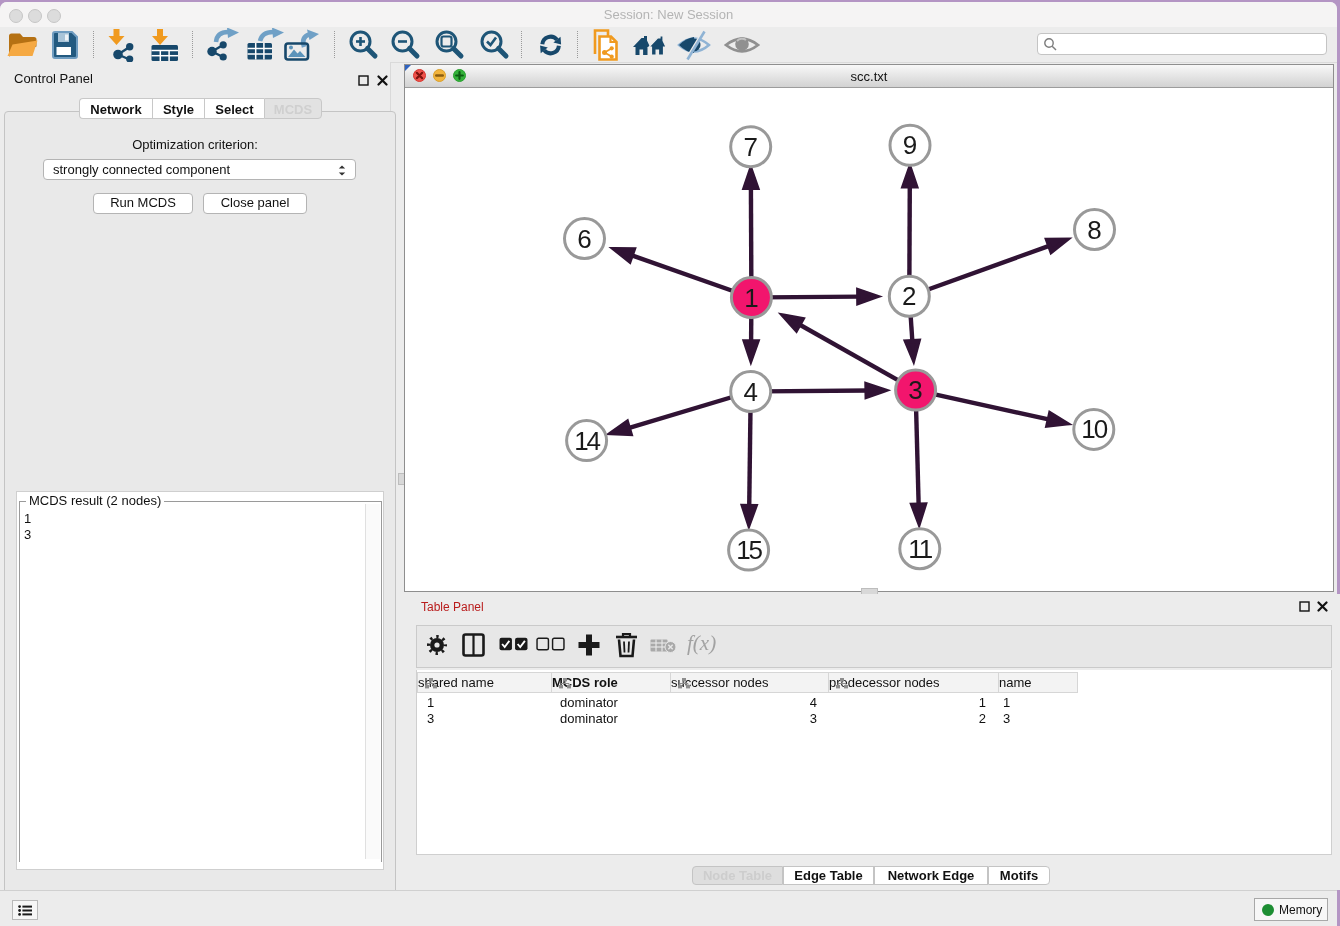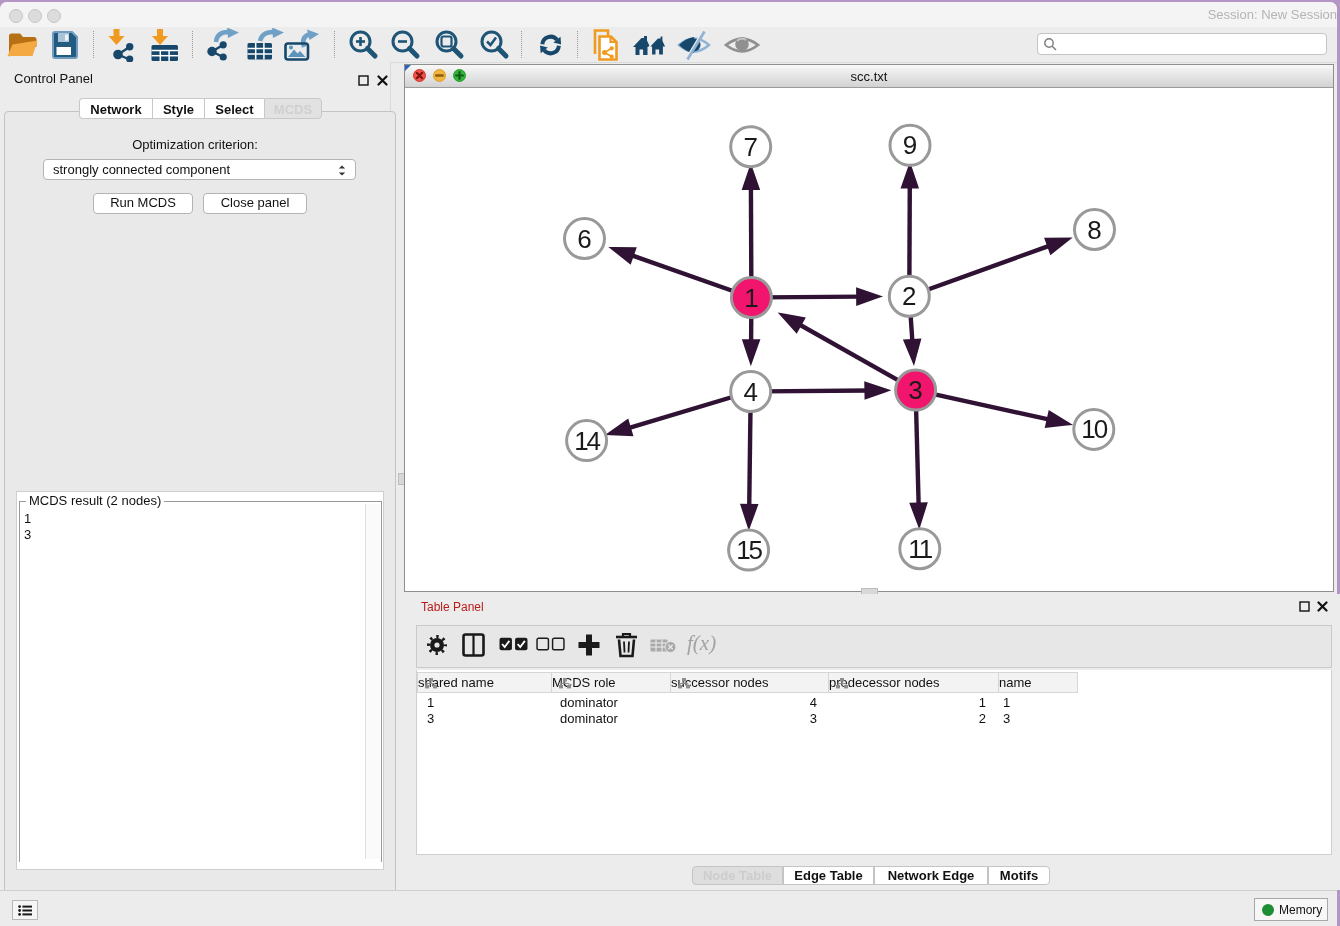--- a/index.html
+++ b/index.html
@@ -1,21 +1,21 @@
 <!DOCTYPE html>
 <html><head>
 <meta charset="utf-8">
 <style>
 html,body{margin:0;padding:0;}
 body{width:1340px;height:926px;background:#b495c4;font-family:"Liberation Sans",sans-serif;position:relative;overflow:hidden;}
 #win{position:absolute;left:0;top:2px;width:1337px;height:924px;background:#ececec;border-radius:7px 7px 0 0;}
 
 #titlebar{position:absolute;left:0;top:0;width:100%;height:26px;background:#f5f4f4;border-bottom:1px solid #d8d8d8;border-radius:7px 7px 0 0;}
 .tl{position:absolute;top:7px;width:12px;height:12px;border-radius:50%;background:#dcdcdc;border:1px solid #c6c6c6;}
-#title-text{position:absolute;top:5px;width:100%;text-align:right;color:#b4b4b4;font-size:13px;}
+#title-text{position:absolute;top:5px;width:100%;text-align:center;color:#b4b4b4;font-size:13px;}
 
 #toolbar{position:absolute;left:0;top:25px;width:100%;height:36px;background:#ececec;border-bottom:1px solid #dadada;box-sizing:border-box;}
 .tsep{position:absolute;top:4px;height:27px;width:0;border-left:1px dotted #9a9a9a;}
 .ticon{position:absolute;top:1px;}
 
 #cpanel{position:absolute;left:0;top:60px;width:390px;height:830px;background:#ececec;}
 #cp-title{position:absolute;left:14px;top:9px;font-size:13px;color:#111;}
 #cp-tabs{position:absolute;left:79px;top:36px;height:14px;z-index:3;}
 .cptab{float:left;height:21px;line-height:21px;background:#fff;border:1px solid #c8c8c8;border-right:none;font-size:13px;font-weight:bold;color:#111;text-align:center;box-sizing:border-box;}
 .cptab.first{border-radius:4px 0 0 4px;}
@@ -373,21 +373,21 @@
       <div class="th" style="left:0px;width:135px;"><svg class="treei" width="12" height="11" viewBox="0 0 12 11">
             <g fill="#8d8d8d">
               <rect x="4" y="0" width="4" height="3.4"></rect>
               <rect x="0" y="7" width="4" height="3.4"></rect>
               <rect x="8" y="7" width="4" height="3.4"></rect>
             </g>
             <g stroke="#8d8d8d" stroke-width="1">
               <path d="M6 3.4 L6 5.5 M2 7 L2 5.5 L10 5.5 L10 7" fill="none"></path>
             </g>
           </svg>shared name</div>
-      <div class="th" style="left:134px;width:136px;"><svg class="treei" width="12" height="11" viewBox="0 0 12 11">
+      <div class="th" style="left:134px;width:136px;font-weight:bold;"><svg class="treei" width="12" height="11" viewBox="0 0 12 11">
             <g fill="#8d8d8d">
               <rect x="4" y="0" width="4" height="3.4"></rect>
               <rect x="0" y="7" width="4" height="3.4"></rect>
               <rect x="8" y="7" width="4" height="3.4"></rect>
             </g>
             <g stroke="#8d8d8d" stroke-width="1">
               <path d="M6 3.4 L6 5.5 M2 7 L2 5.5 L10 5.5 L10 7" fill="none"></path>
             </g>
           </svg>MCDS role</div>
       <div class="th" style="left:253px;width:159px;"><svg class="treei" width="12" height="11" viewBox="0 0 12 11">

